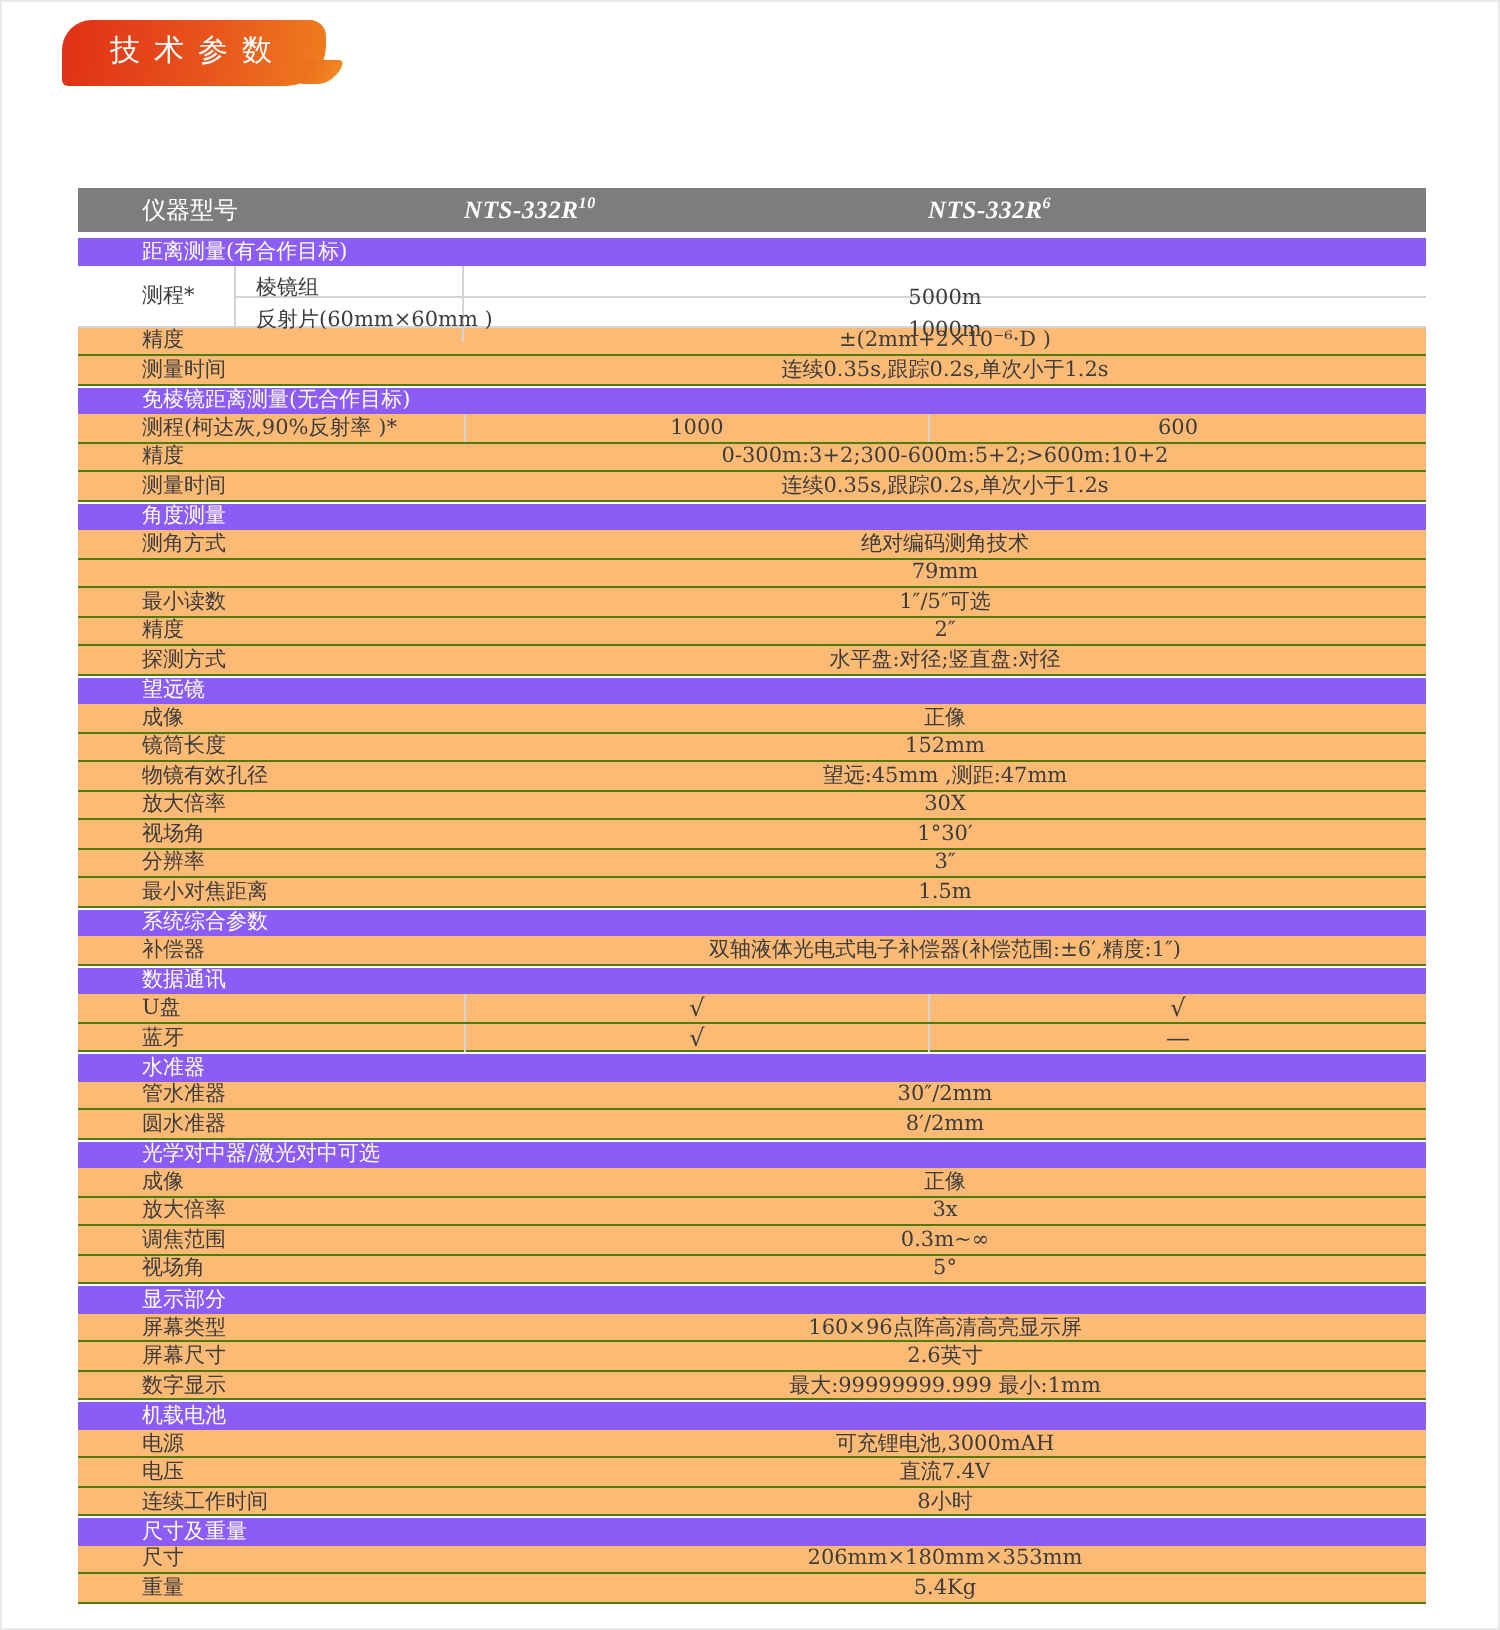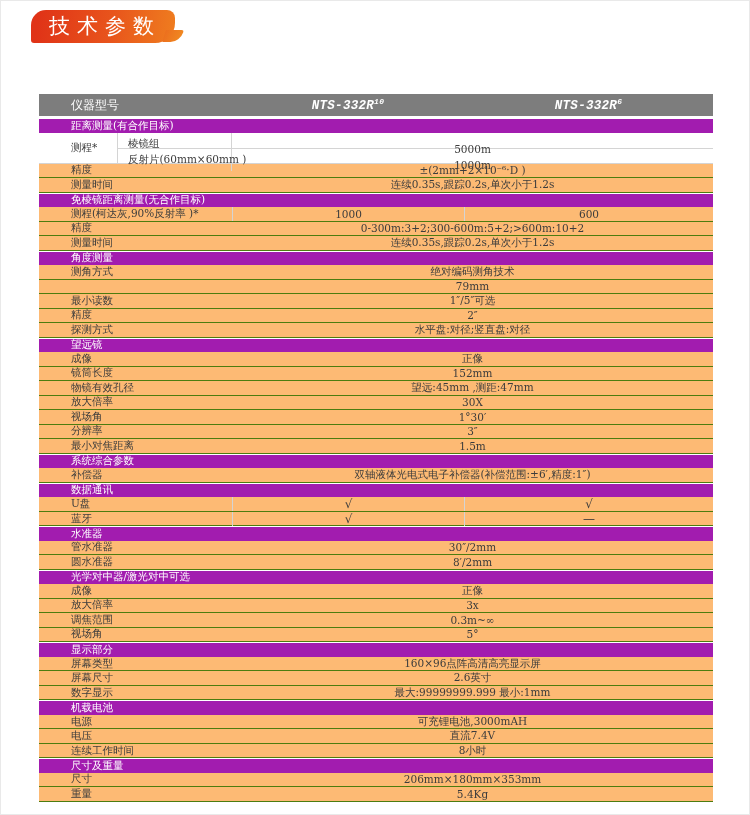--- a/index.html
+++ b/index.html
@@ -13,21 +13,21 @@
     color:#3c3c3c;
     overflow:hidden;
   }
   
   .badge{
     position:absolute;left:30px;top:9px;
     height:33px;min-width:132px;
     background:linear-gradient(97deg,#e03317 5%,#e8541c 55%,#ef7d1f 100%);
     border-radius:15px 8px 20px 3px;
     color:#fff;
-    font-size:21px;letter-spacing:7px;
+    font-size:15px;letter-spacing:7px;
     display:flex;align-items:center;justify-content:center;
     padding:0 14px 2px 18px;
     box-sizing:border-box;
   }
   .badge:after{
     content:"";position:absolute;right:-7px;bottom:1px;
     width:18px;height:12px;
     background:linear-gradient(97deg,#ec6f1e,#f08921);
     border-radius:0 4px 16px 2px;
     transform:skewX(-18deg);
@@ -36,27 +36,27 @@
   .spec-table{
     position:absolute;left:38px;top:93px;width:674px;
   }
   .thead{
     display:grid;grid-template-columns:193px 232px 249px;
     background:#7d7d7d;color:#fff;height:22px;align-items:center;
     margin-bottom:3px;
   }
   .th-label{padding-left:32px;font-size:12px;}
   .th-model{
-    text-align:center;
-    font-family:Liberation Mono, monospace;
+    text-align:left;
+    font-family:Liberation Serif, serif;
     font-style:italic;font-weight:bold;font-size:12.5px;letter-spacing:0.3px;
   }
   .th-model sup{font-size:8px;font-weight:bold;}
   .sec{
-    background:#a21caf;color:#fff;height:13.5px;
+    background:#8b5cf6;color:#fff;height:13.5px;
     display:flex;align-items:center;
     font-size:10.5px;padding-left:32px;box-sizing:border-box;
     margin-top:1px;
   }
   .row{
     display:grid;grid-template-columns:193px 232px 249px;
     height:14.5px;box-sizing:border-box;
     border-bottom:1px solid #4d7c0f;
     align-items:center;background:#fdba74;
     font-size:10.5px;

